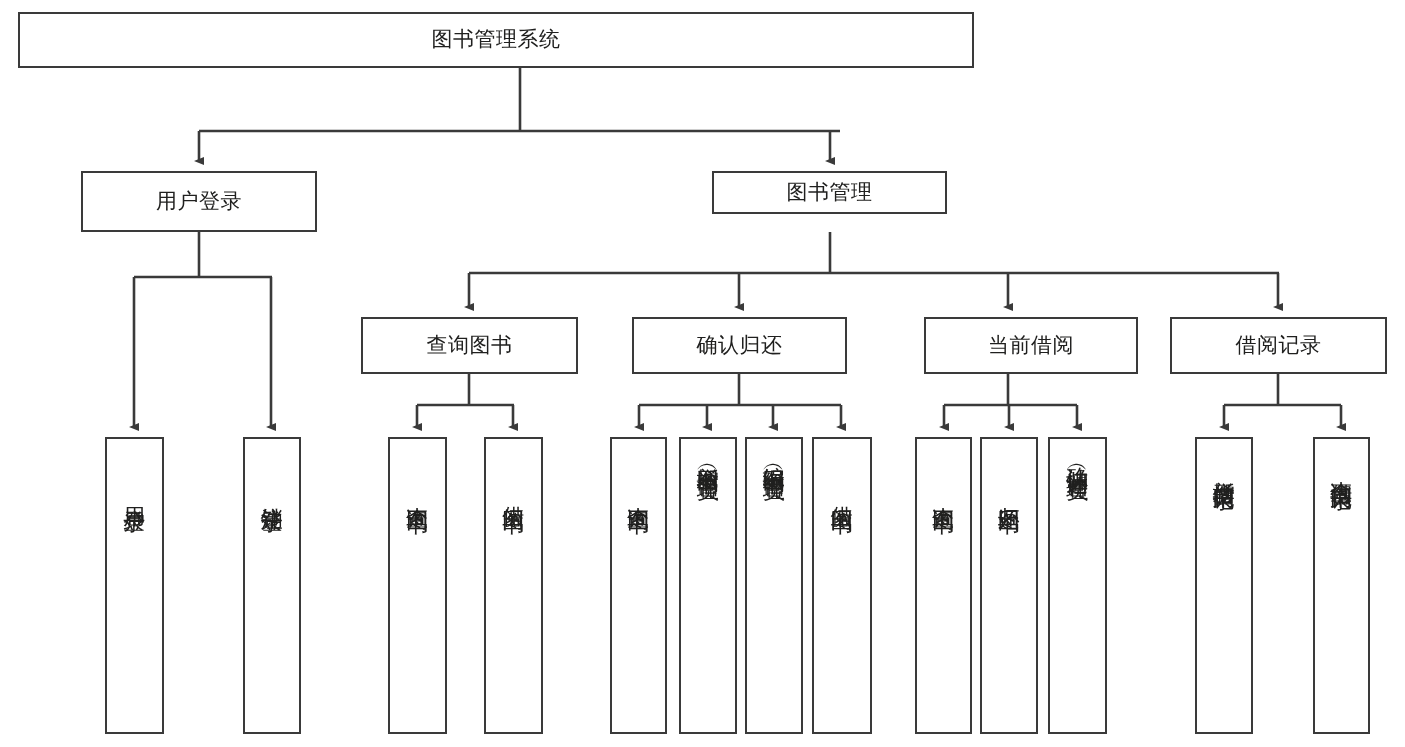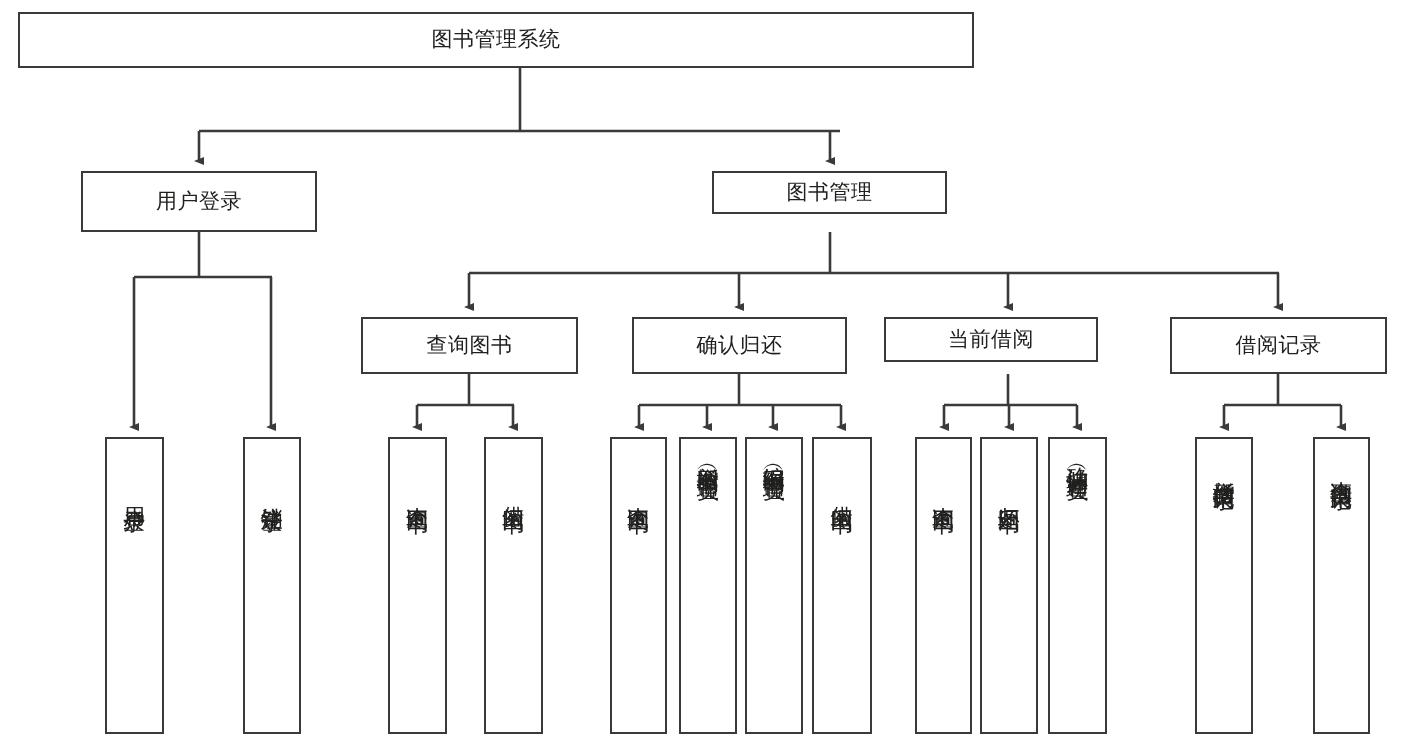--- a/index.html
+++ b/index.html
@@ -131,21 +131,21 @@
     </g>
   </svg>
 
   <div class="node node-h node-root" style="left:18px; top:12px; width:956px; height:56px;">图书管理系统</div>
 
   <div class="node node-h" style="left:81px; top:171px; width:236px; height:61px;">用户登录</div>
   <div class="node node-h" style="left:712px; top:171px; width:235px; height:43px;">图书管理</div>
 
   <div class="node node-h" style="left:361px; top:317px; width:217px; height:57px;">查询图书</div>
   <div class="node node-h" style="left:632px; top:317px; width:215px; height:57px;">确认归还</div>
-  <div class="node node-h" style="left:884px; top:317px; width:214px; height:45px;">当前借阅</div>
+  <div class="node node-h" style="left:924px; top:317px; width:214px; height:57px;">当前借阅</div>
   <div class="node node-h" style="left:1170px; top:317px; width:217px; height:57px;">借阅记录</div>
 
   <div class="node node-v mid" style="left:105px; top:437px; width:59px; height:297px;">
     <span class="vtext">用户登录</span>
   </div>
   <div class="node node-v mid" style="left:243px; top:437px; width:58px; height:297px;">
     <span class="vtext">注销登录</span>
   </div>
 
   <div class="node node-v mid" style="left:388px; top:437px; width:59px; height:297px;">

